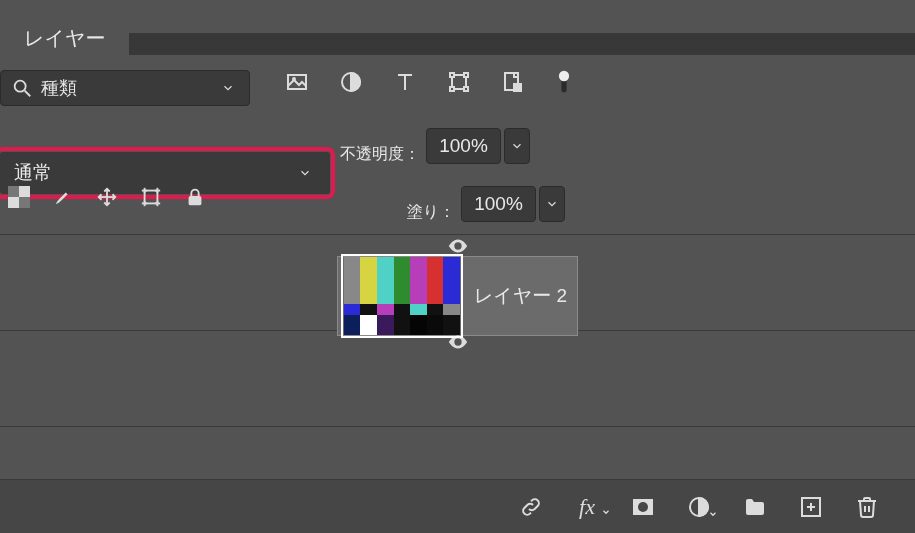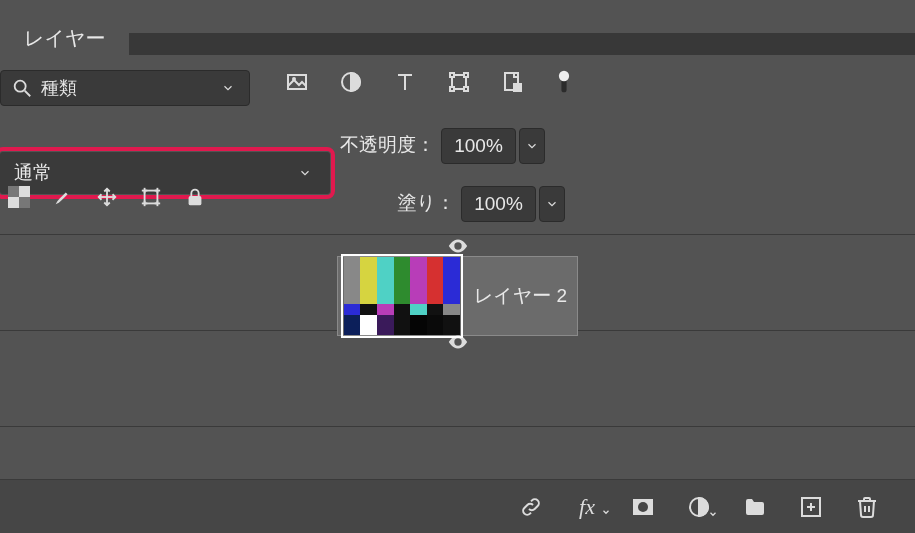--- a/index.html
+++ b/index.html
@@ -77,21 +77,21 @@
     border-radius: 3px;
     display: flex;
     align-items: center;
     padding: 0 14px;
     font-size: 19px;
     outline: 4px solid #e0194e;
     outline-offset: 1px;
     margin-top: 24px;
   }
   .blend-select .chev { margin-left: auto; }
-  .label { margin: 4px 6px; font-size: 19px; }
+  .label { margin: 16px 6px; font-size: 16px; }
   .num-input {
     background: #3a3a3a;
     border: 1px solid #2b2b2b;
     border-radius: 4px;
     height: 36px;
     width: 75px;
     display: flex;
     align-items: center;
     justify-content: center;
     font-size: 19px;

